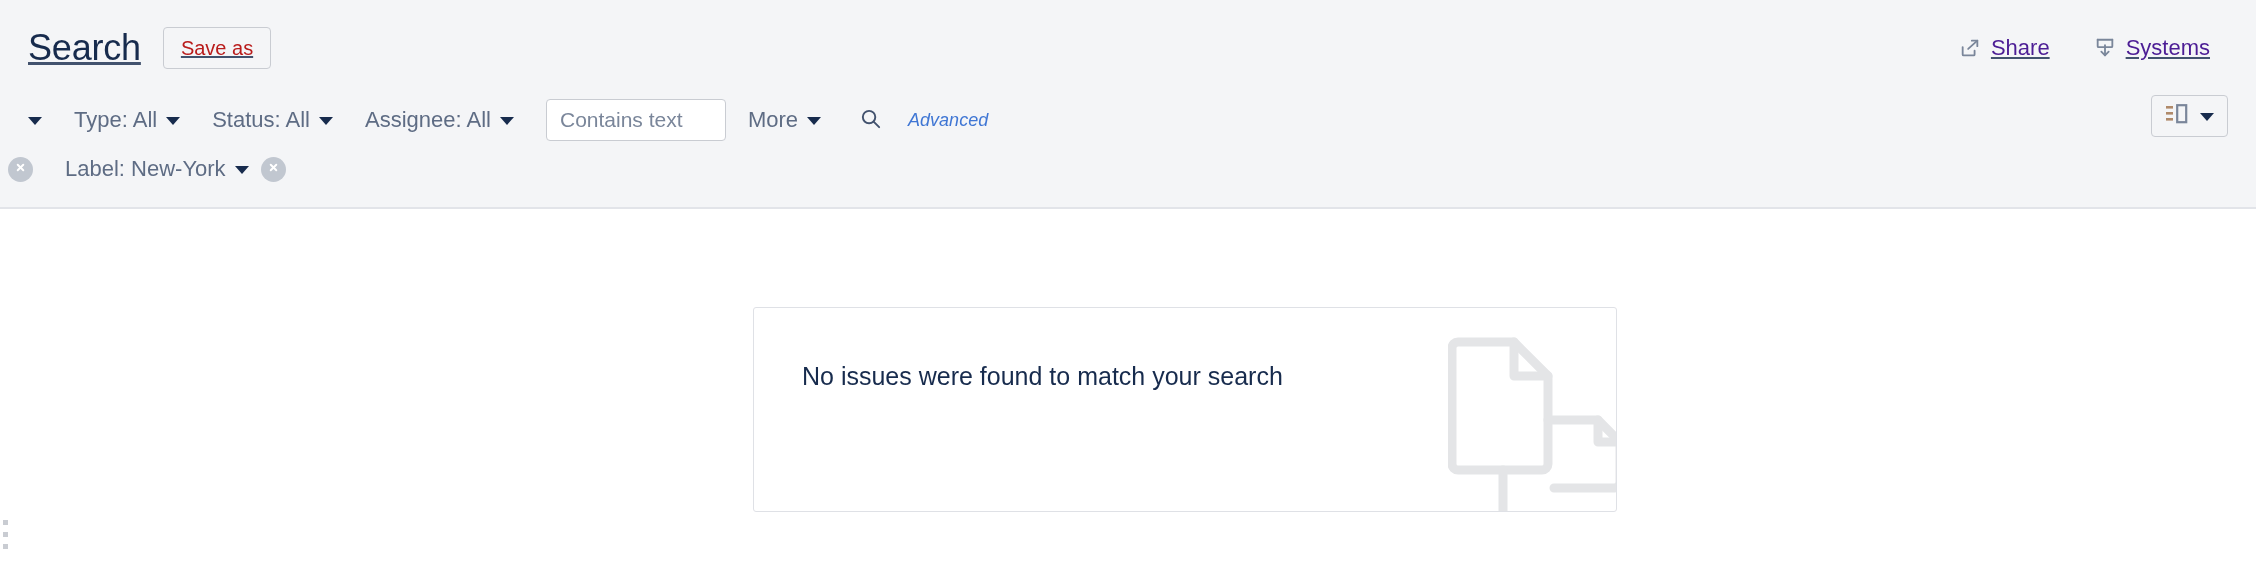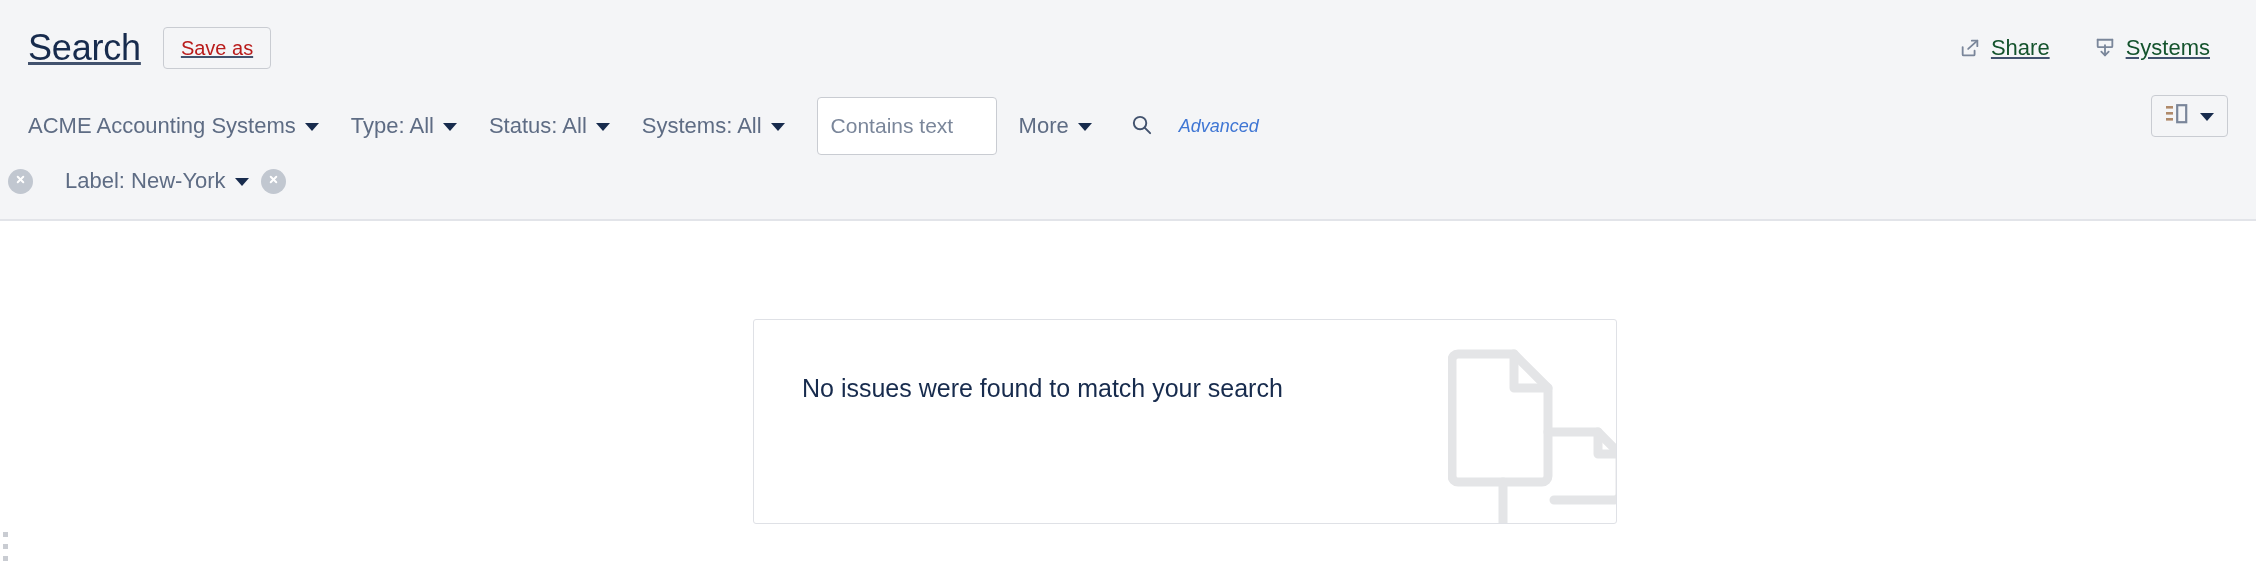--- a/index.html
+++ b/index.html
@@ -60,21 +60,21 @@
     align-items: center;
     gap: 44px;
     padding-right: 18px;
   }
 
   .header-action {
     display: flex;
     align-items: center;
     gap: 10px;
     font-size: 22px;
-    color: #14532d;
+    color: #4c1d95;
     cursor: pointer;
     background: none;
     border: none;
     font-family: "Liberation Sans", sans-serif;
   }
   .header-action svg { display: block; }
 
   
   .filter-bar {
     background: #f4f5f7;
@@ -115,21 +115,21 @@
     display: inline-block;
     position: relative;
     top: 1px;
   }
 
   .contains-input {
     font-family: "Liberation Sans", sans-serif;
     font-size: 21px;
     color: #42526e;
     width: 180px;
-    height: 58px;
+    height: 42px;
     padding: 0 13px;
     background: #ffffff;
     border: 1px solid #c9ccd2;
     border-radius: 4px;
     margin-right: 22px;
   }
   .contains-input::placeholder { color: #7a869a; }
 
   .icon-btn {
     background: none;
@@ -286,36 +286,35 @@
       </span>
       <span>Systems</span>
     </button>
   </div>
 </div>
 
 <div class="filter-bar">
 
   <div class="filter-row row-one">
     <button class="filter-pill">
-      <span>ACME Accounting Systems</span>
       <span class="caret"></span>
     </button>
 
     <button class="filter-pill">
       <span>Type: All</span>
       <span class="caret"></span>
     </button>
 
     <button class="filter-pill">
       <span>Status: All</span>
       <span class="caret"></span>
     </button>
 
     <button class="filter-pill">
-      <span>Systems: All</span>
+      <span>Assignee: All</span>
       <span class="caret"></span>
     </button>
 
     <input class="contains-input" type="text" placeholder="Contains text" style="">
 
     <button class="filter-pill">
       <span>More</span>
       <span class="caret"></span>
     </button>
 

